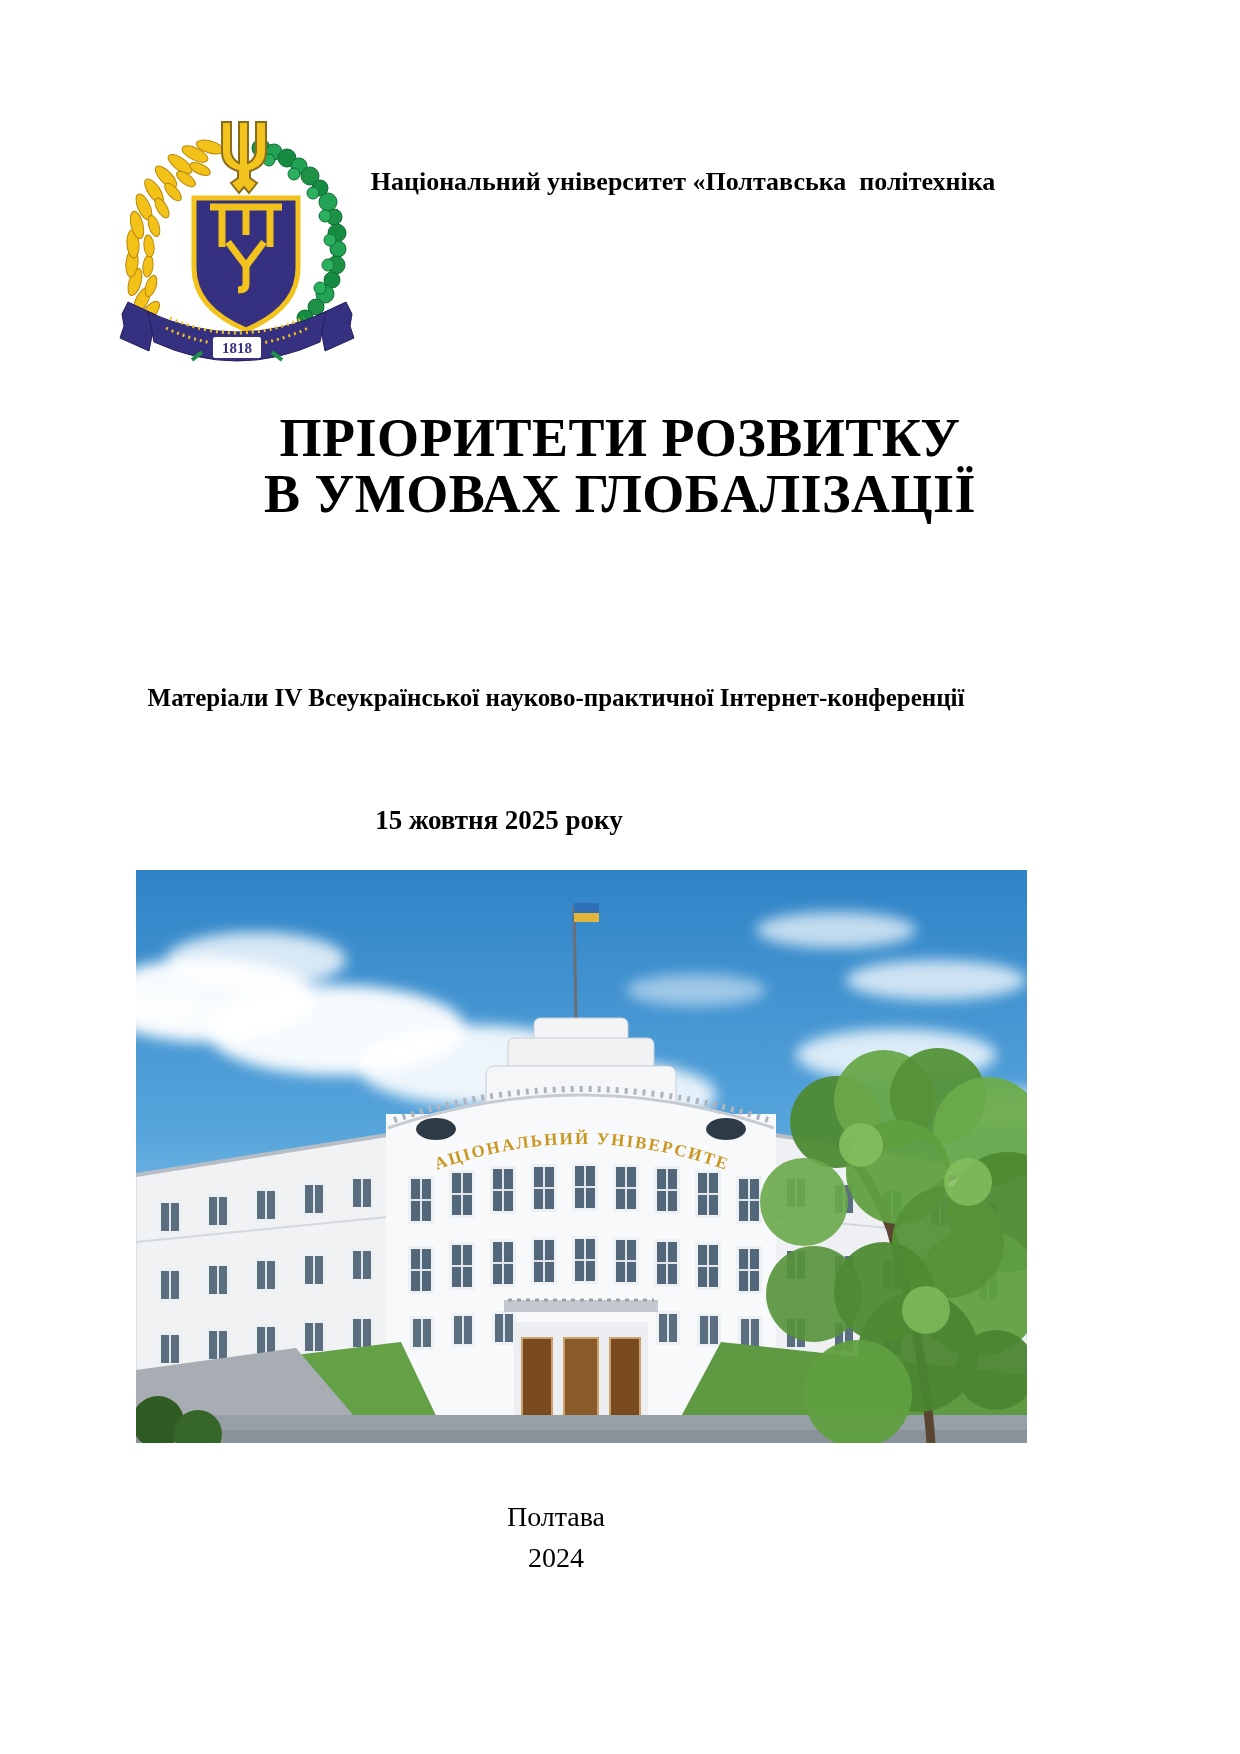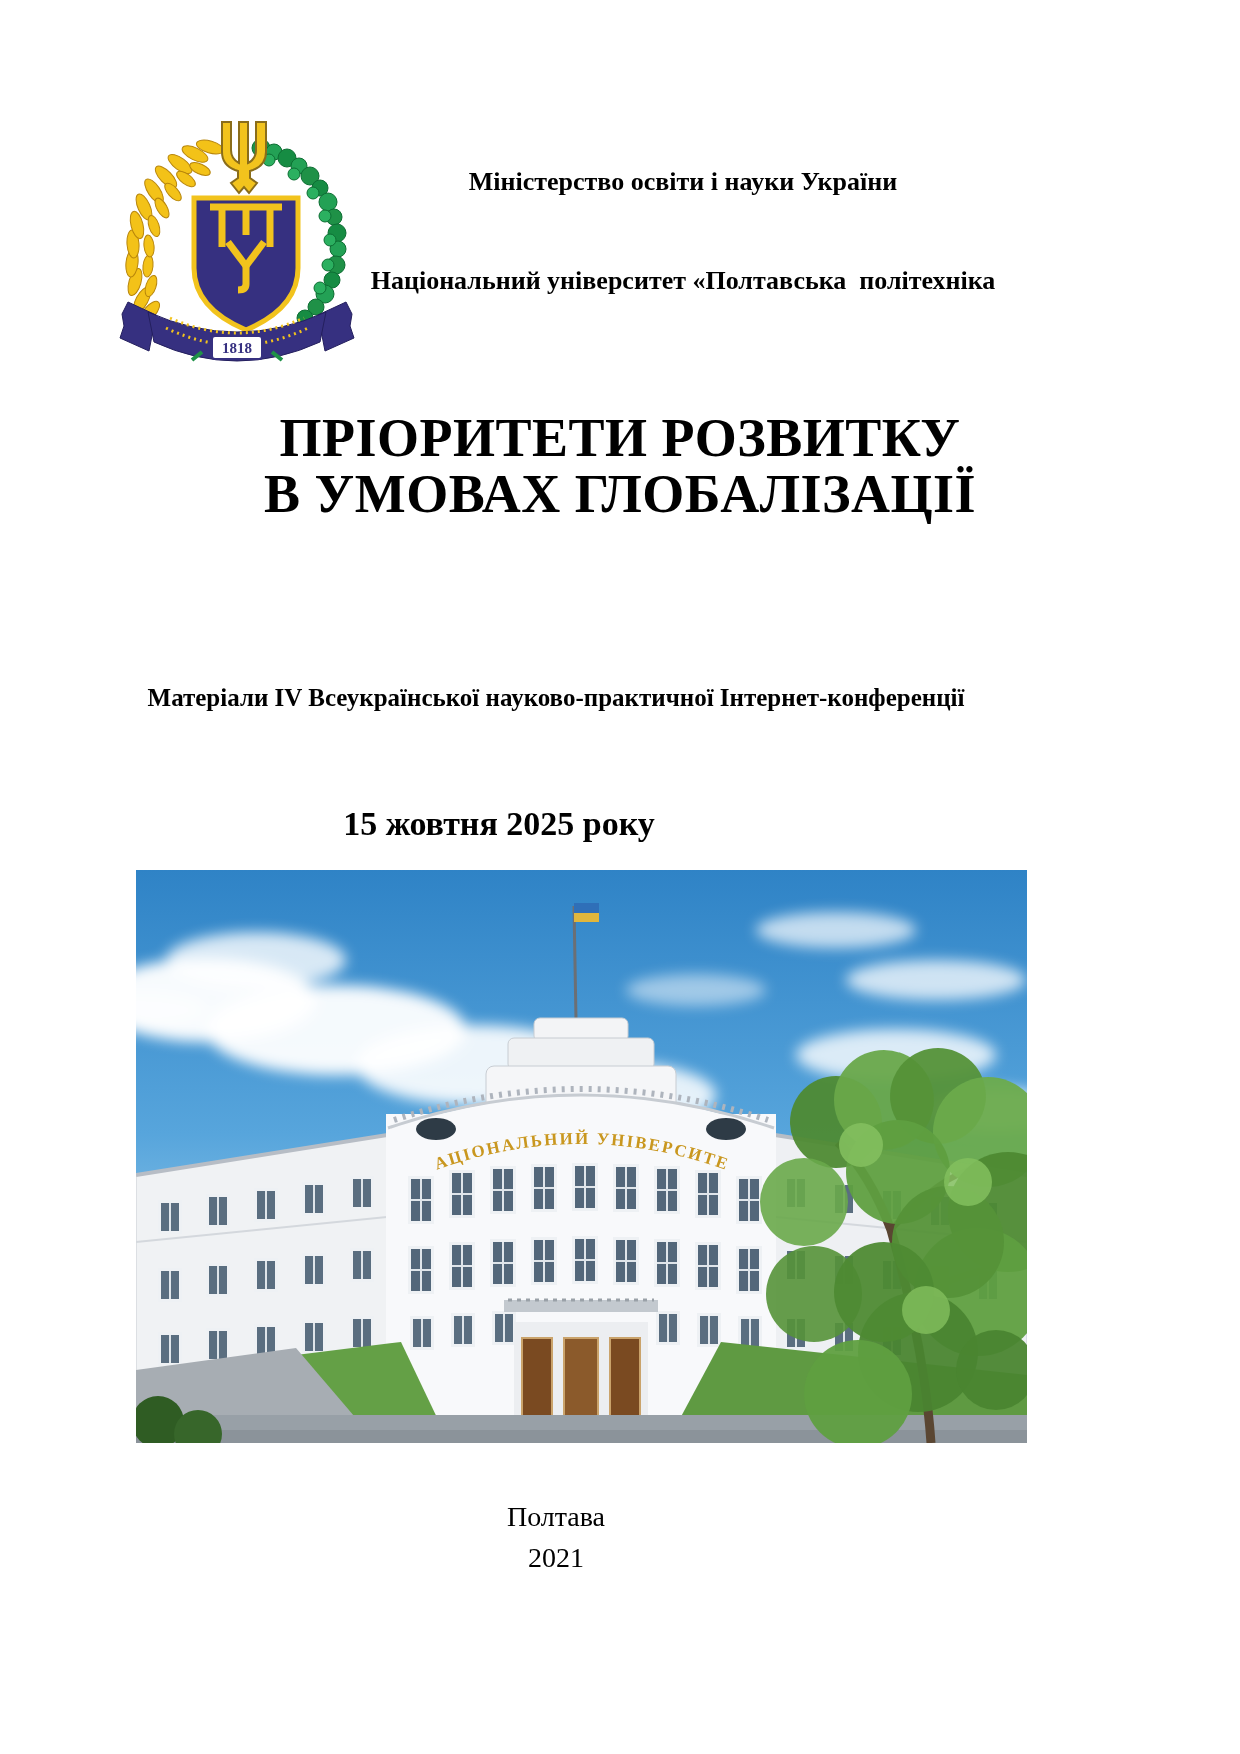--- a/index.html
+++ b/index.html
@@ -17,21 +17,21 @@
   .title{
     position:absolute;top:410px;left:0;width:1240px;text-align:center;
     font-weight:bold;font-size:54px;line-height:56px;letter-spacing:.5px;
   }
   .subtitle{
     position:absolute;top:684px;left:0;width:1112px;text-align:center;
     font-weight:bold;font-size:25px;
   }
   .datum{
     position:absolute;top:805px;left:0;width:998px;text-align:center;
-    font-weight:bold;font-size:34px;
+    font-weight:bold;font-size:27px;
   }
   .photo{position:absolute;left:136px;top:870px;width:891px;height:573px;}
   .footer{
     position:absolute;top:1496px;left:0;width:1112px;text-align:center;
     font-size:28px;line-height:41px;
   }
 </style>
 </head>
 <body>
 
@@ -110,21 +110,20 @@
       <path d="M42,222 Q131,262 220,222 L214,252 Q131,290 48,252 Z" fill="#363080" stroke="#241f5e"></path>
       <path d="M60,238 Q131,272 202,238" stroke="#f2c31d" stroke-width="3" stroke-dasharray="2 4" fill="none"></path>
       <path d="M64,228 Q131,258 198,228" stroke="#f2c31d" stroke-width="3" stroke-dasharray="2 4" fill="none"></path>
       <rect x="106" y="246" width="50" height="23" rx="3" fill="#ffffff" stroke="#363080" stroke-width="2"></rect>
       <text x="131" y="263" text-anchor="middle" font-size="15" font-weight="bold" fill="#363080">1818</text>
       <path d="M96,262 l-10,8 M166,262 l10,8" stroke="#1f9147" stroke-width="4"></path>
     </g>
   </svg>
 
   <div class="hdr">
-    <div>Міністерство освіти і науки України</div>
     <div>Національний університет «Полтавська  політехніка</div>
   </div>
 
   <div class="title">
     <div>ПРІОРИТЕТИ РОЗВИТКУ</div>
     <div>В УМОВАХ ГЛОБАЛІЗАЦІЇ</div>
   </div>
 
   <div class="subtitle">Матеріали IV Всеукраїнської науково-практичної Інтернет-конференції</div>
 
@@ -293,16 +292,16 @@
       <circle cx="748" cy="422" r="50" fill="#4e8a33" opacity=".95"></circle>
       <circle cx="725" cy="275" r="22" fill="#83bf5e" opacity=".9"></circle>
       <circle cx="832" cy="312" r="24" fill="#83bf5e" opacity=".85"></circle>
       <circle cx="790" cy="440" r="24" fill="#83bf5e" opacity=".8"></circle>
       <circle cx="860" cy="500" r="40" fill="#4a8530" opacity=".95"></circle>
     </g>
   </svg>
 
   <div class="footer">
     <div>Полтава</div>
-    <div>2021</div>
+    <div>2024</div>
   </div>
 
 </div>
 
 </body></html>

